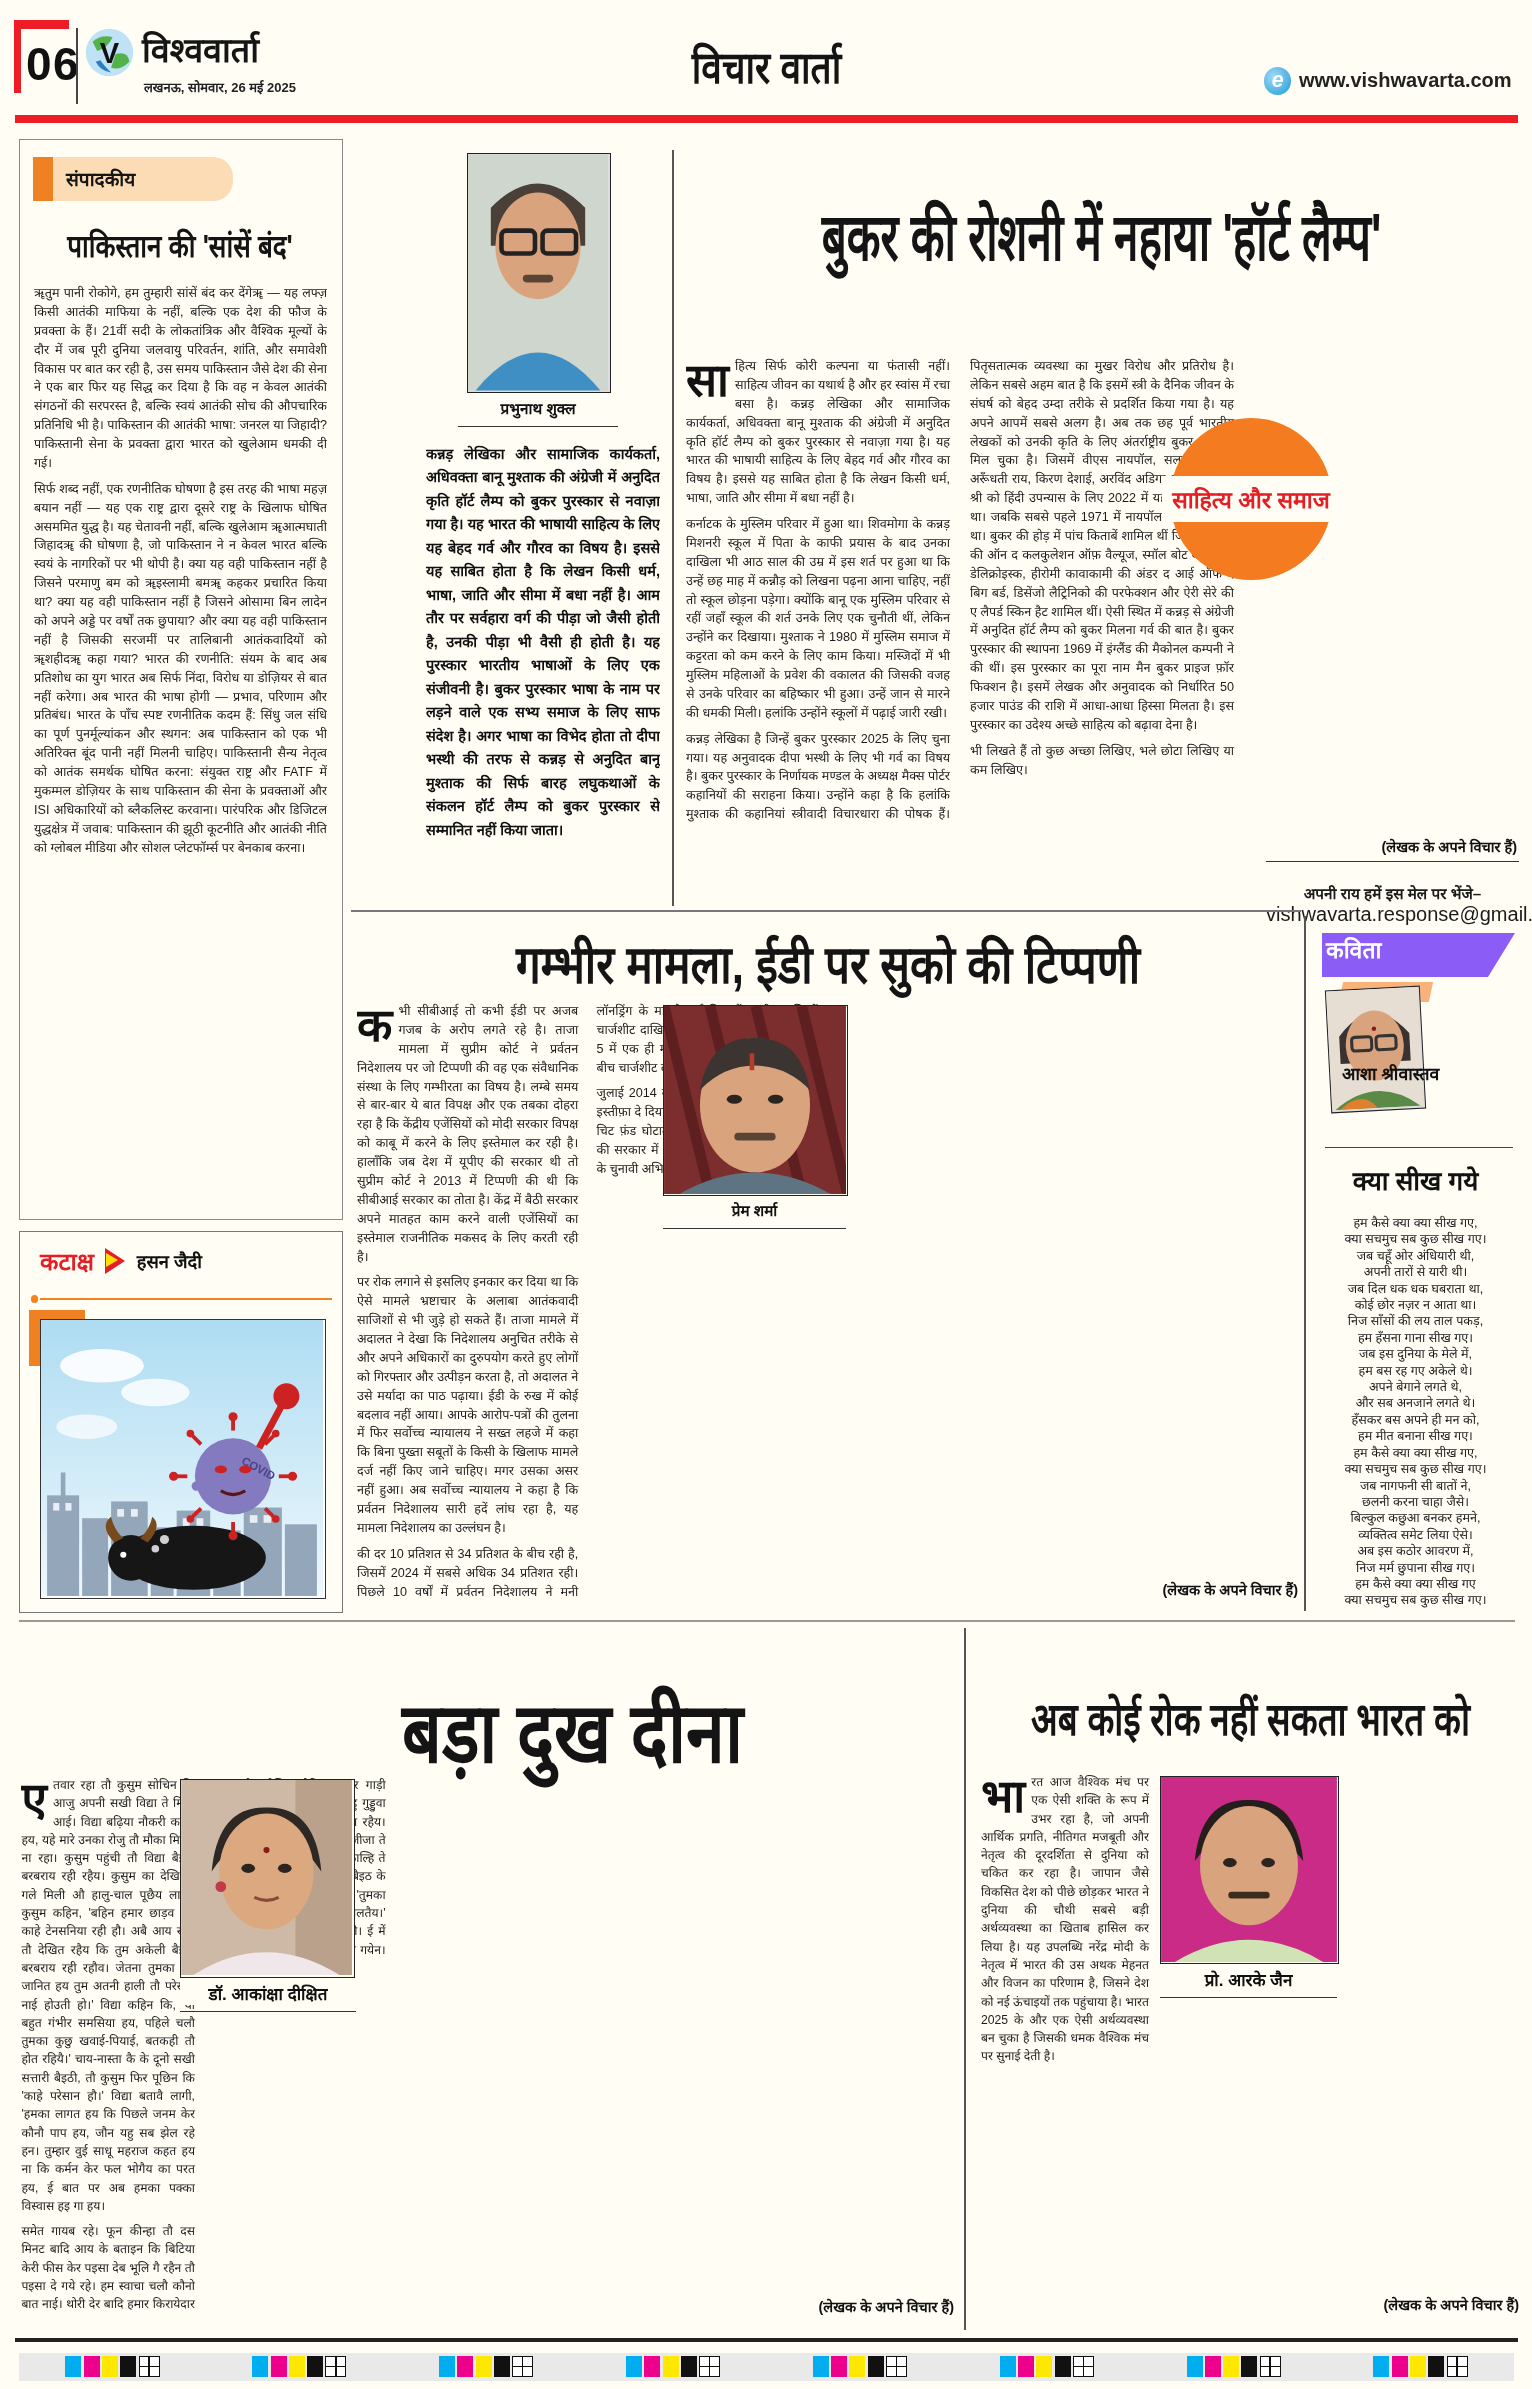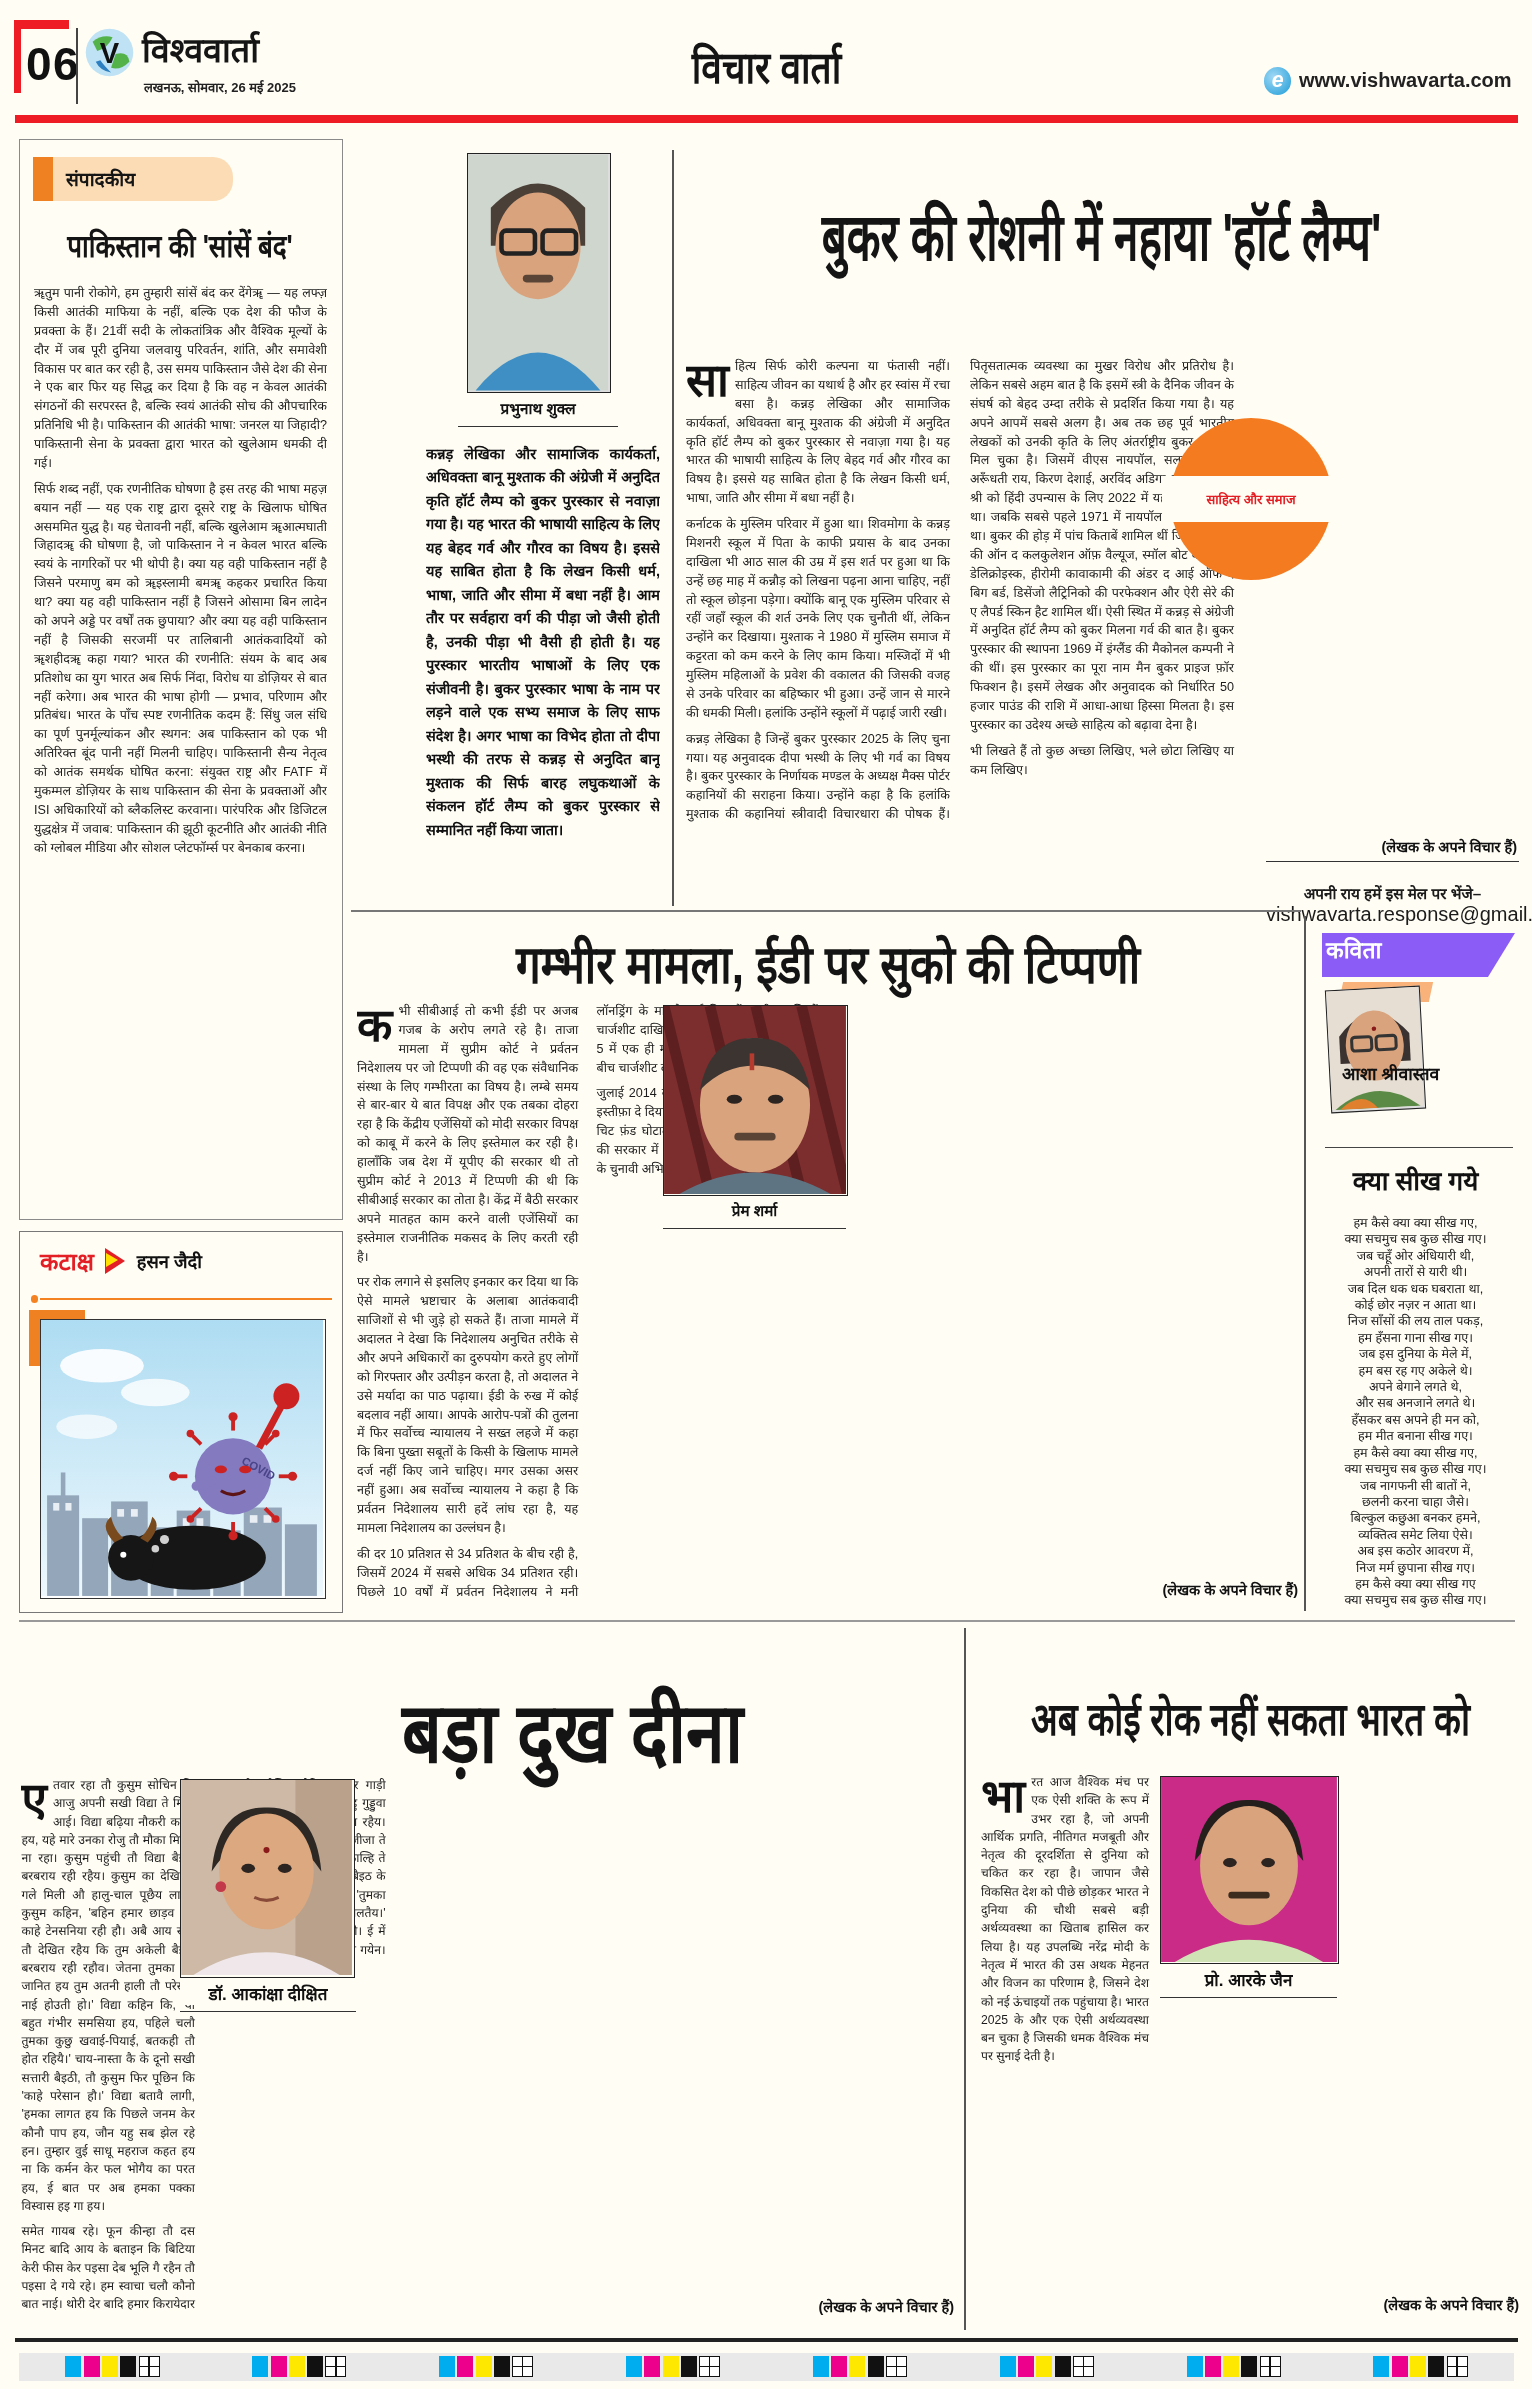--- a/index.html
+++ b/index.html
@@ -38,21 +38,21 @@
   .kat-label{font-weight:bold;font-size:24px;color:#e31e24;}
   .kat-author{font-weight:bold;font-size:18.3px;color:#111;}
   .kat-rule{background:#f58220;height:2.3px;}
   .kat-dot{background:#f58220;width:7.6px;height:7.6px;border-radius:50%;}
   .tri-red{width:0;height:0;border-top:13px solid transparent;border-bottom:13px solid transparent;border-left:20px solid #e31e24;}
   .tri-yellow{width:0;height:0;border-top:7.6px solid transparent;border-bottom:7.6px solid transparent;border-left:12.2px solid #ffe000;position:absolute;left:1.5px;top:5.3px;}
   
   .badge-circle{width:162px;height:162px;border-radius:50%;background:#f47b20;}
   .badge-band{position:absolute;left:-7.6px;right:-7.6px;top:58px;height:46px;background:#fffdf4;
               display:flex;align-items:center;justify-content:center;}
-  .badge-text{color:#e31e24;font-weight:bold;font-size:13px;white-space:nowrap;}
+  .badge-text{color:#e31e24;font-weight:bold;font-size:23px;white-space:nowrap;}
   
   .poem-banner{background:#8b5cf6;clip-path:polygon(0 0,100% 0,86% 100%,0 100%);
                display:flex;align-items:flex-start;padding-left:4px;}
   .poem-banner-txt{color:#fff;font-weight:bold;font-size:23px;}
   .poem-title{font-weight:bold;font-size:26px;text-align:center;color:#111;}
   .poem-line{font-size:12.6px;line-height:16.4px;text-align:center;color:#1c1c1c;}
   .poem-name{font-weight:bold;font-size:17.6px;color:#111;}
   .standfirst{font-weight:bold;font-size:14.5px;line-height:1.62;text-align:justify;color:#101010;}
   .feedback-label{font-weight:bold;font-size:15.3px;text-align:center;}
   .feedback-email{font-size:20px;text-align:center;font-family:"Liberation Sans",sans-serif;}

